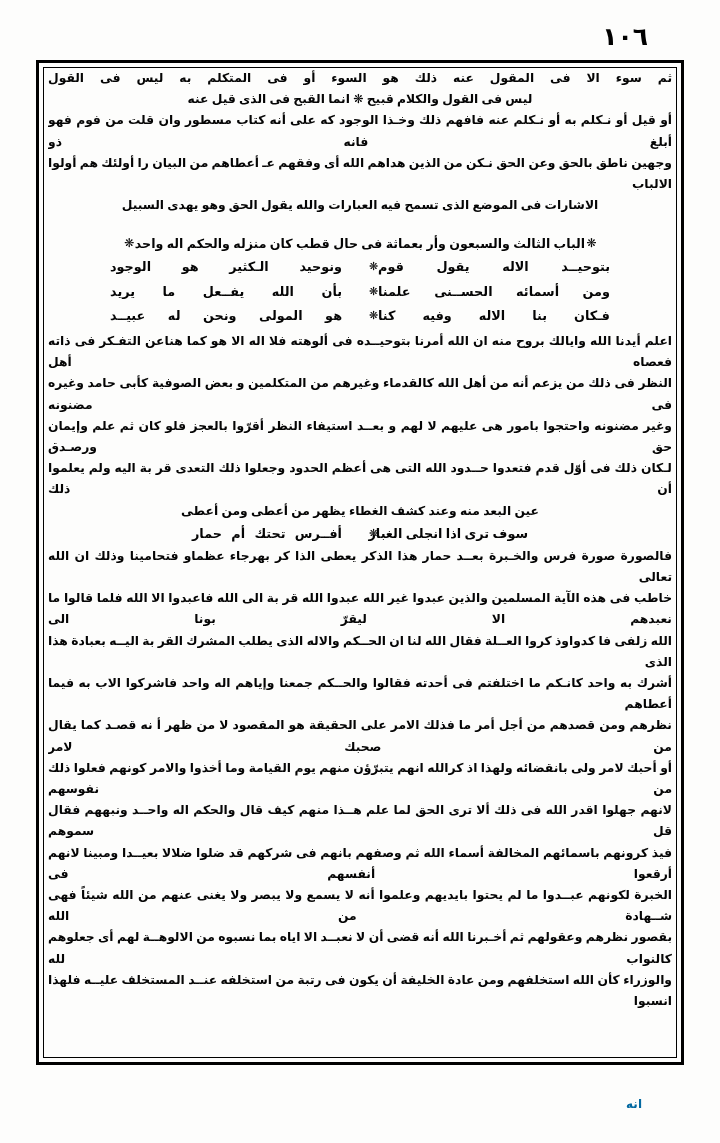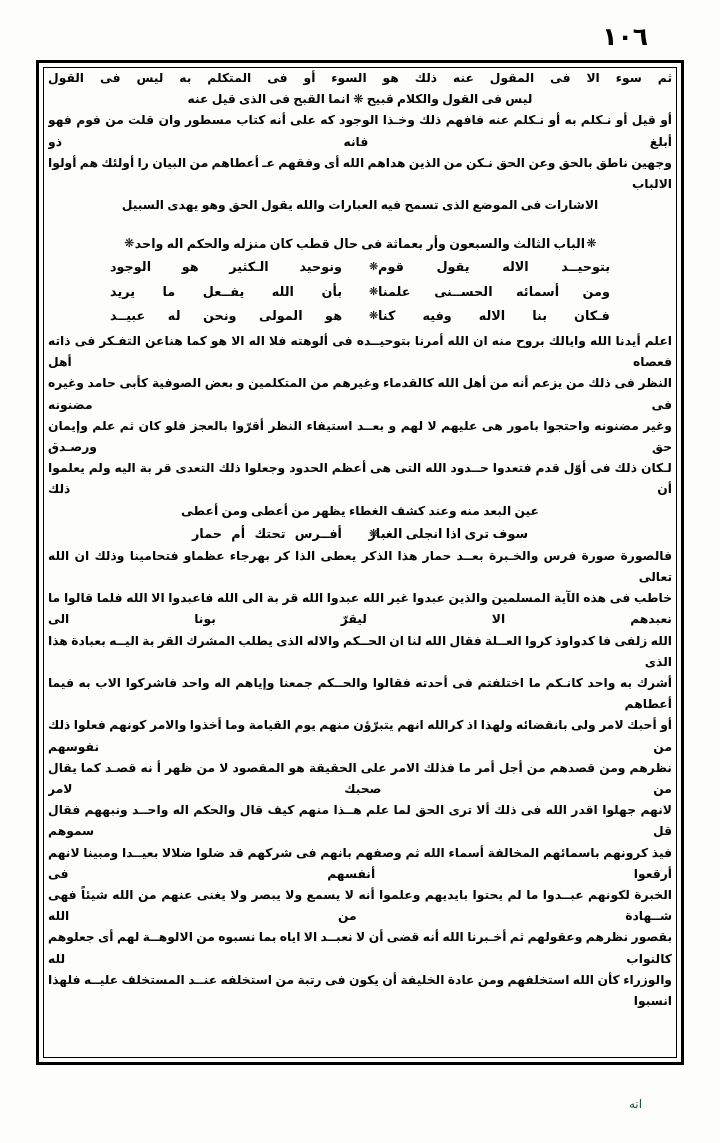--- a/index.html
+++ b/index.html
@@ -140,22 +140,22 @@
   }
   .verse-short .hemistich { width: 150px; }
 
   
   .catchword {
     position: absolute;
     bottom: 32px;
     right: 78px;
     direction: rtl;
     font-size: 12px;
-    font-weight: 400;
-    color: #14532d;
+    font-weight: 700;
+    color: #0369a1;
   }
 
   .spacer-sm { height: 2px; }
 </style>
 </head>
 <body>
 
 <div class="page">
 
   <div class="page-number">١٠٦</div>
@@ -205,22 +205,22 @@
     <div class="verse-short">
       <span class="hemistich first">سوف ترى اذا انجلى الغبار</span>
       <span class="verse-sep">❋</span>
       <span class="hemistich second">أفــرس تحتك أم حمار</span>
     </div>
 
     <div class="just">فالصورة صورة فرس والخـبرة بعــد حمار هذا الذكر يعطى الذا كر بهرجاء عظماو فتحامينا وذلك ان الله تعالى</div>
     <div class="just">خاطب فى هذه الآية المسلمين والذين عبدوا غير الله عبدوا الله قر بة الى الله فاعبدوا الا الله فلما قالوا  ما نعبدهم الا ليقرّ بونا الى</div>
     <div class="just">الله زلفى  فا كدواوذ كروا العــلة فقال الله لنا ان الحــكم والاله الذى يطلب المشرك القر بة اليــه بعبادة هذا الذى</div>
     <div class="just">أشرك به واحد كانـكم ما اختلفتم فى أحدته فقالوا والحــكم جمعنا وإياهم اله واحد فاشركوا الاب به فيما أعطاهم</div>
+    <div class="just">نظرهم ومن قصدهم من أجل أمر ما فذلك الامر على الحقيقة هو المقصود لا من ظهر أ نه قصـد كما يقال من صحبك لامر</div>
     <div class="just">أو أحبك لامر ولى بانقضائه ولهذا اذ كرالله انهم يتبرّؤن منهم يوم القيامة وما أخذوا والامر كونهم فعلوا ذلك من نفوسهم</div>
-    <div class="just">نظرهم ومن قصدهم من أجل أمر ما فذلك الامر على الحقيقة هو المقصود لا من ظهر أ نه قصـد كما يقال من صحبك لامر</div>
     <div class="just">لانهم جهلوا اقدر الله فى ذلك ألا ترى الحق لما علم هــذا منهم كيف قال  والحكم اله واحــد  ونبههم فقال  قل سموهم</div>
     <div class="just">فيذ كرونهم باسمائهم المخالفة أسماء الله ثم وصفهم بانهم فى شركهم قد ضلوا ضلالا بعيــدا ومبينا لانهم أرقعوا أنفسهم فى</div>
     <div class="just">الخبرة لكونهم عبــدوا ما لم يحتوا بايديهم وعلموا أنه لا يسمع ولا يبصر ولا يغنى عنهم من الله شيئاً  فهى شــهادة من الله</div>
     <div class="just">بقصور نظرهم وعقولهم ثم أخـبرنا الله أنه قضى أن لا نعبــد الا اياه بما نسبوه من الالوهــة لهم أى جعلوهم كالنواب لله</div>
     <div class="just">والوزراء كأن الله استخلفهم ومن عادة الخليفة أن يكون فى رتبة من استخلفه عنــد المستخلف عليــه فلهذا انسبوا</div>
 
   </div>
 
   <div class="catchword">انه</div>
 

